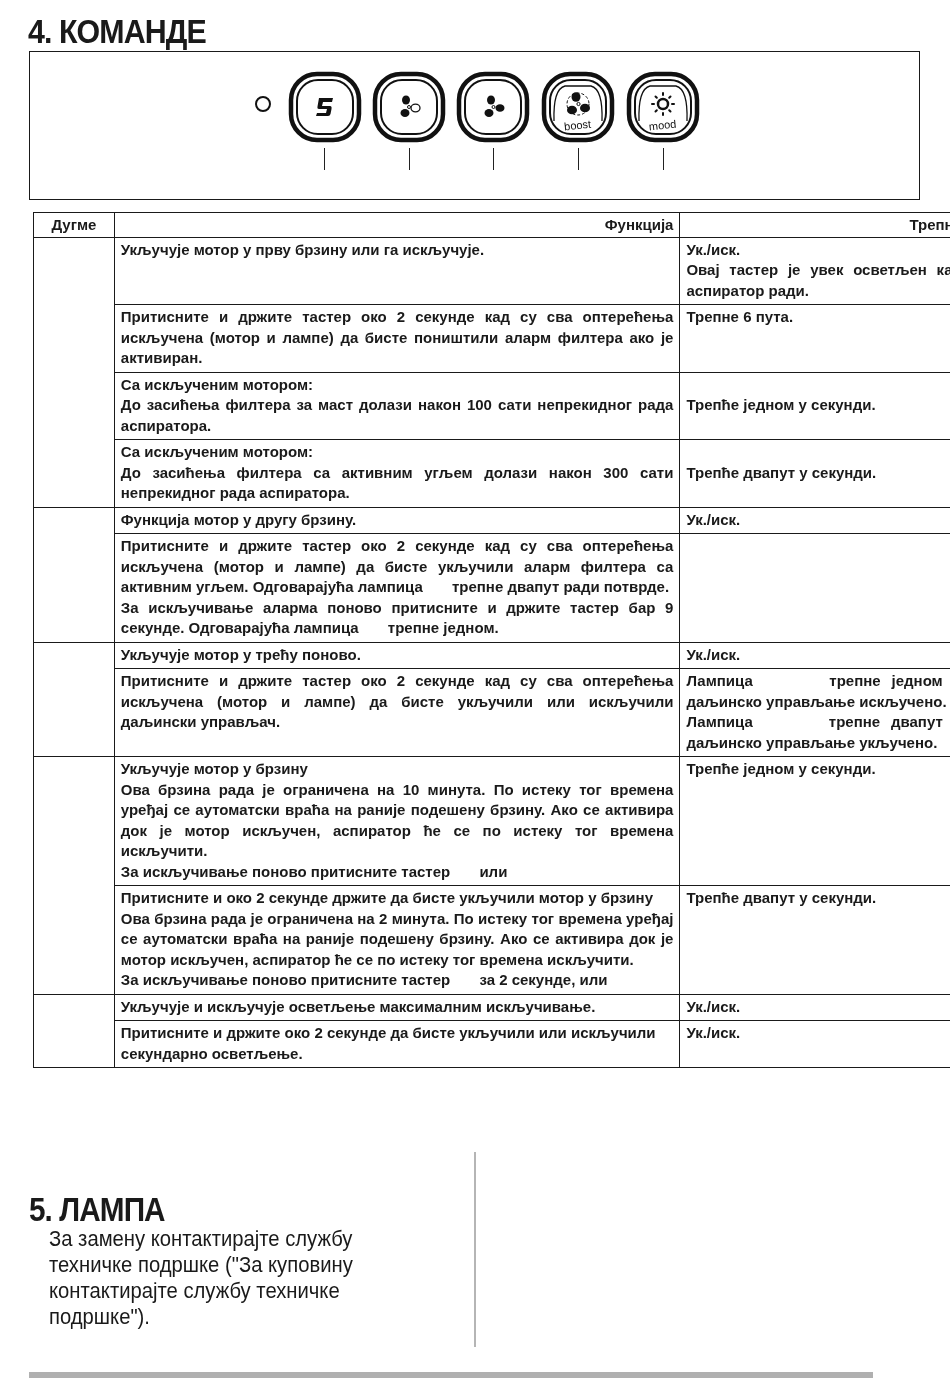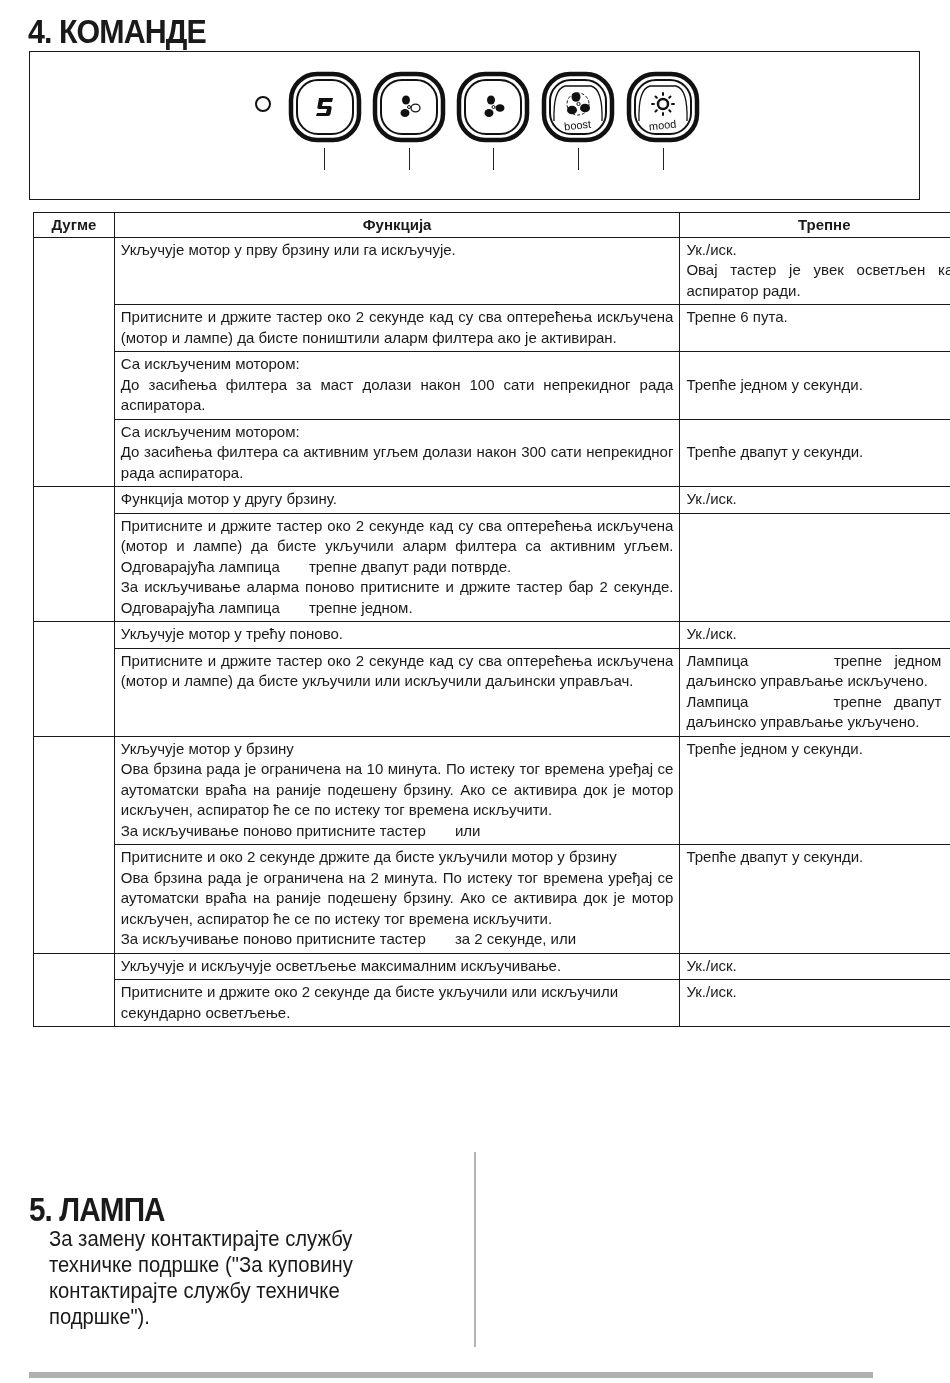--- a/index.html
+++ b/index.html
@@ -11,25 +11,25 @@
            border: 1.5px solid #1a1a1a; box-sizing: border-box; }
   .led { position: absolute; left: 255px; top: 96px; width: 16px; height: 16px;
          border: 2.5px solid #111; border-radius: 50%; box-sizing: border-box; }
   .btn { position: absolute; top: 71px; width: 74px; height: 72px; }
   .btn svg { width: 74px; height: 72px; display: block; }
   .tick { position: absolute; top: 148px; width: 1px; height: 22px; background: #222; }
 
   table.cmd { position: absolute; left: 33px; top: 212px; width: 936px; border-collapse: collapse;
               font-size: 15px; line-height: 20.5px; }
   table.cmd th, table.cmd td { border: 1.3px solid #1a1a1a; vertical-align: top; padding: 2px 6px 3px 6px; }
-  table.cmd th { font-weight: bold; text-align: center; padding: 2px 6px 1px 6px; }
+  table.cmd th { font-weight: bold; text-align: right; padding: 2px 6px 1px 6px; }
   table.cmd th.c1 { text-align: center; }
   td.just { text-align: justify; }
   .c1 { width: 64px; } .c2 { width: 526px; } .c3 { width: 262px; }
-  .line { display: block; }
+  .line { display: block; font-weight: bold; }
   .vmid { vertical-align: middle !important; }
 
   .divider { position: absolute; left: 474px; top: 1152px; width: 2px; height: 195px; background: #b5b5b5; }
   .h2 { position: absolute; left: 29px; top: 1190px; font-size: 33px; font-weight: bold; margin: 0;
         transform: scaleX(0.9); transform-origin: left; letter-spacing: -1px; line-height: 40px; }
   .lamp-text { position: absolute; left: 49px; top: 1226px; width: 370px; font-size: 22px; line-height: 26px;
                transform: scaleX(0.92); transform-origin: left; }
   .bottom-bar { position: absolute; left: 29px; top: 1372px; width: 844px; height: 6px; background: #b0b0b0; }
 </style>
 </head>
@@ -161,21 +161,21 @@
       <td>
           <span class="line">Функција мотор у другу брзину.</span>
         </td>
       <td>
           <span class="line">Ук./иск.</span>
         </td>
     </tr>
     <tr>
       <td class="just">
         <span class="line" style="white-space:pre-wrap">Притисните и држите тастер око 2 секунде кад су сва оптерећења искључена (мотор и лампе) да бисте укључили аларм филтера са активним угљем. Одговарајућа лампица       трепне двапут ради потврде.</span>
-        <span class="line" style="white-space:pre-wrap">За искључивање аларма поново притисните и држите тастер бар 2 секунде. Одговарајућа лампица       трепне једном.</span>
+        <span class="line" style="white-space:pre-wrap">За искључивање аларма поново притисните и држите тастер бар 9 секунде. Одговарајућа лампица       трепне једном.</span>
       </td>
       <td>
           <span class="line"></span>
         </td>
     </tr>
 
     <tr>
       <td class="c1" rowspan="2"></td>
       <td>
           <span class="line">Укључује мотор у трећу поново.</span>

